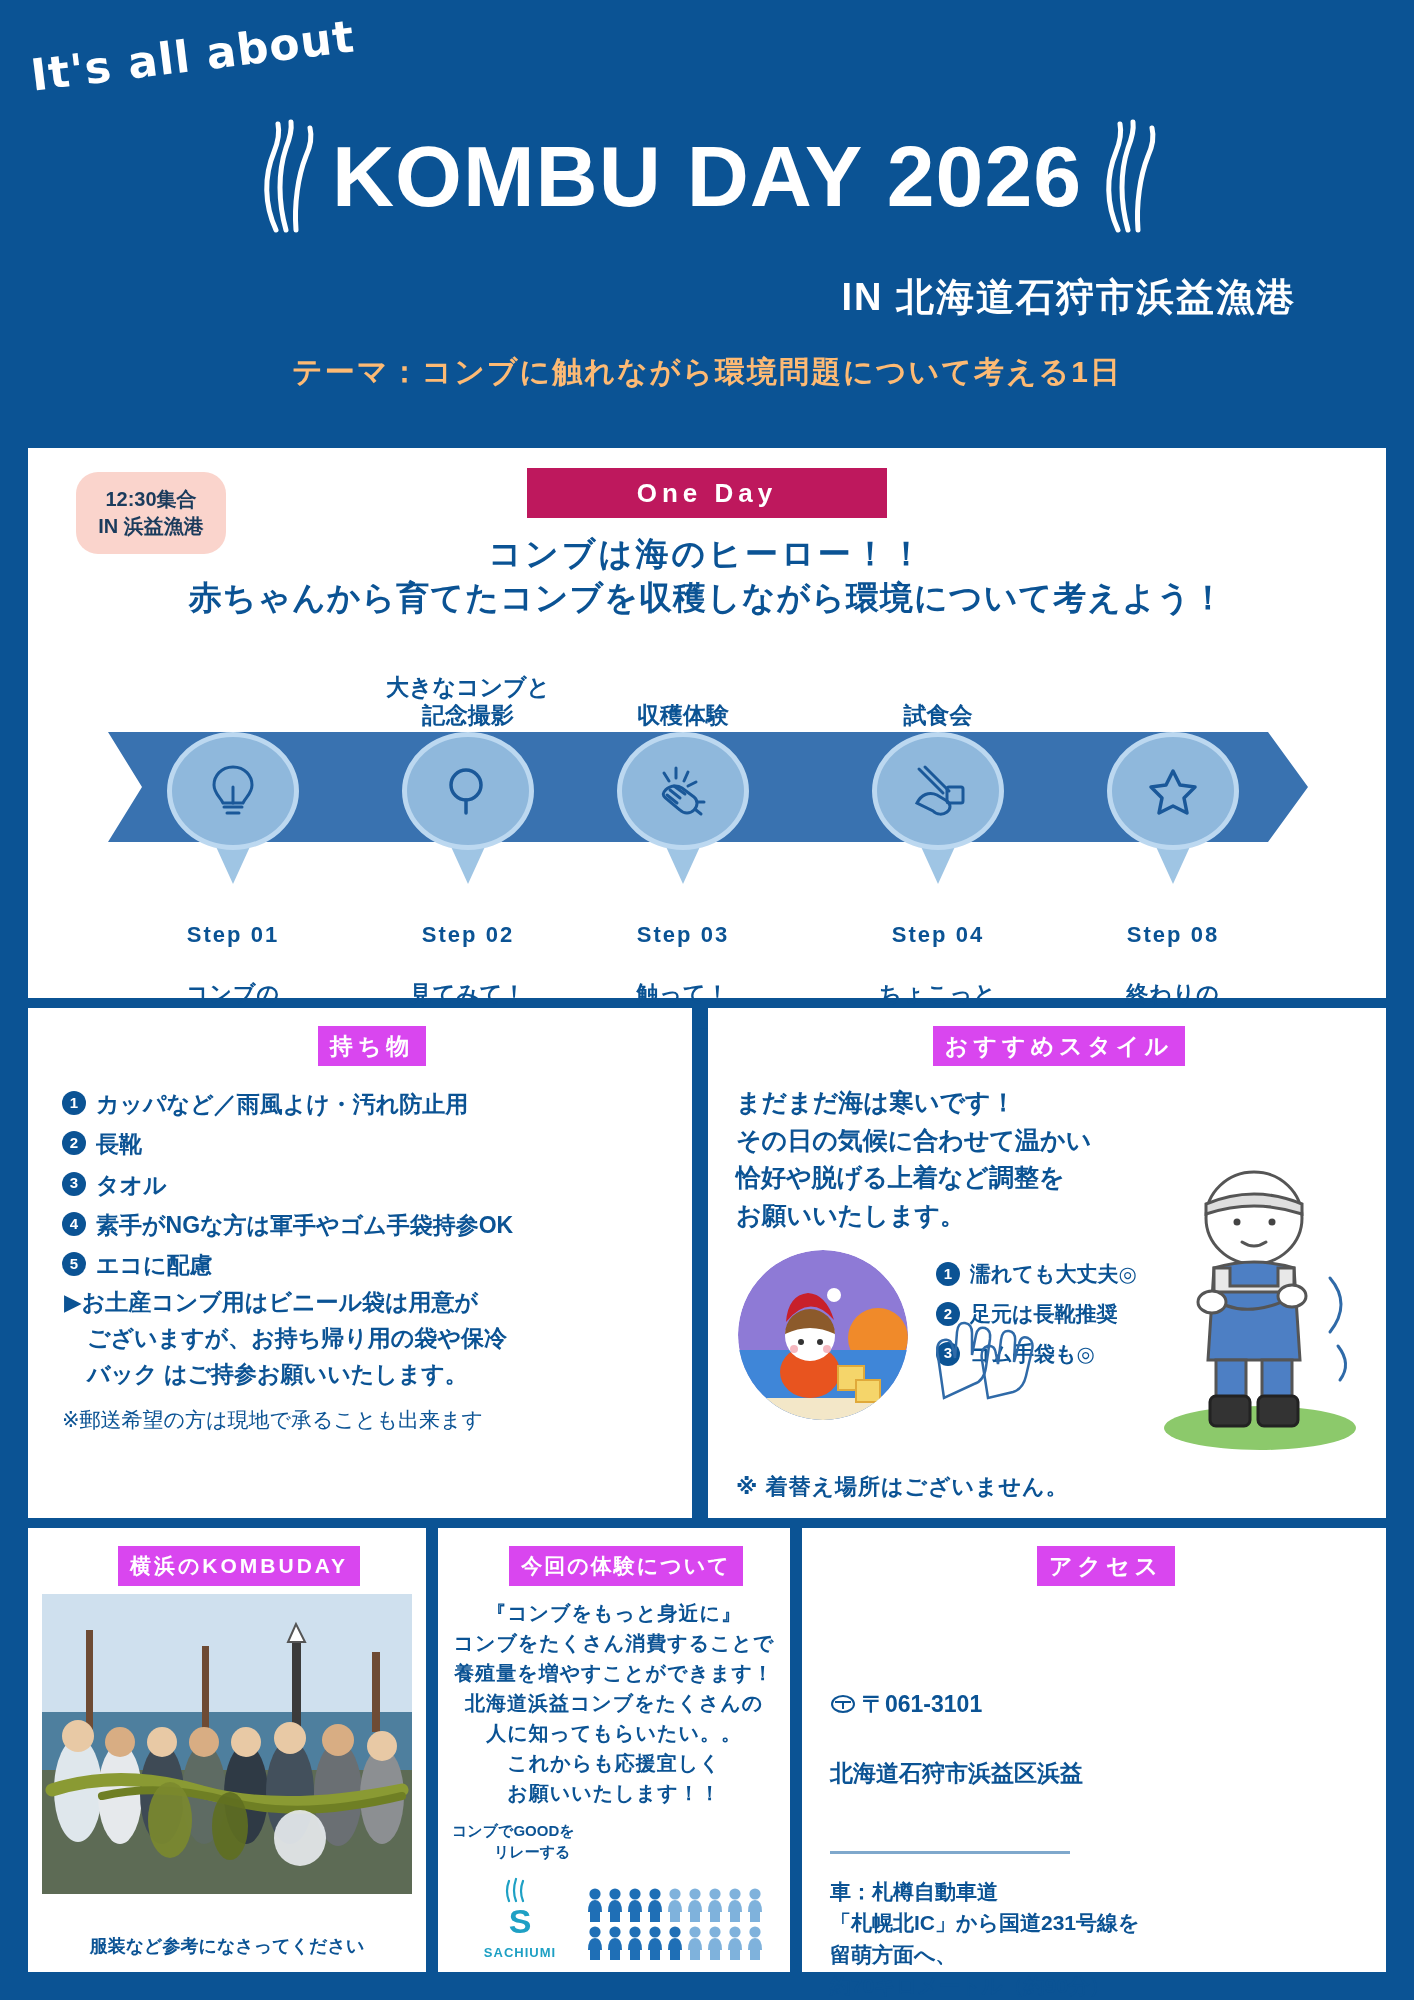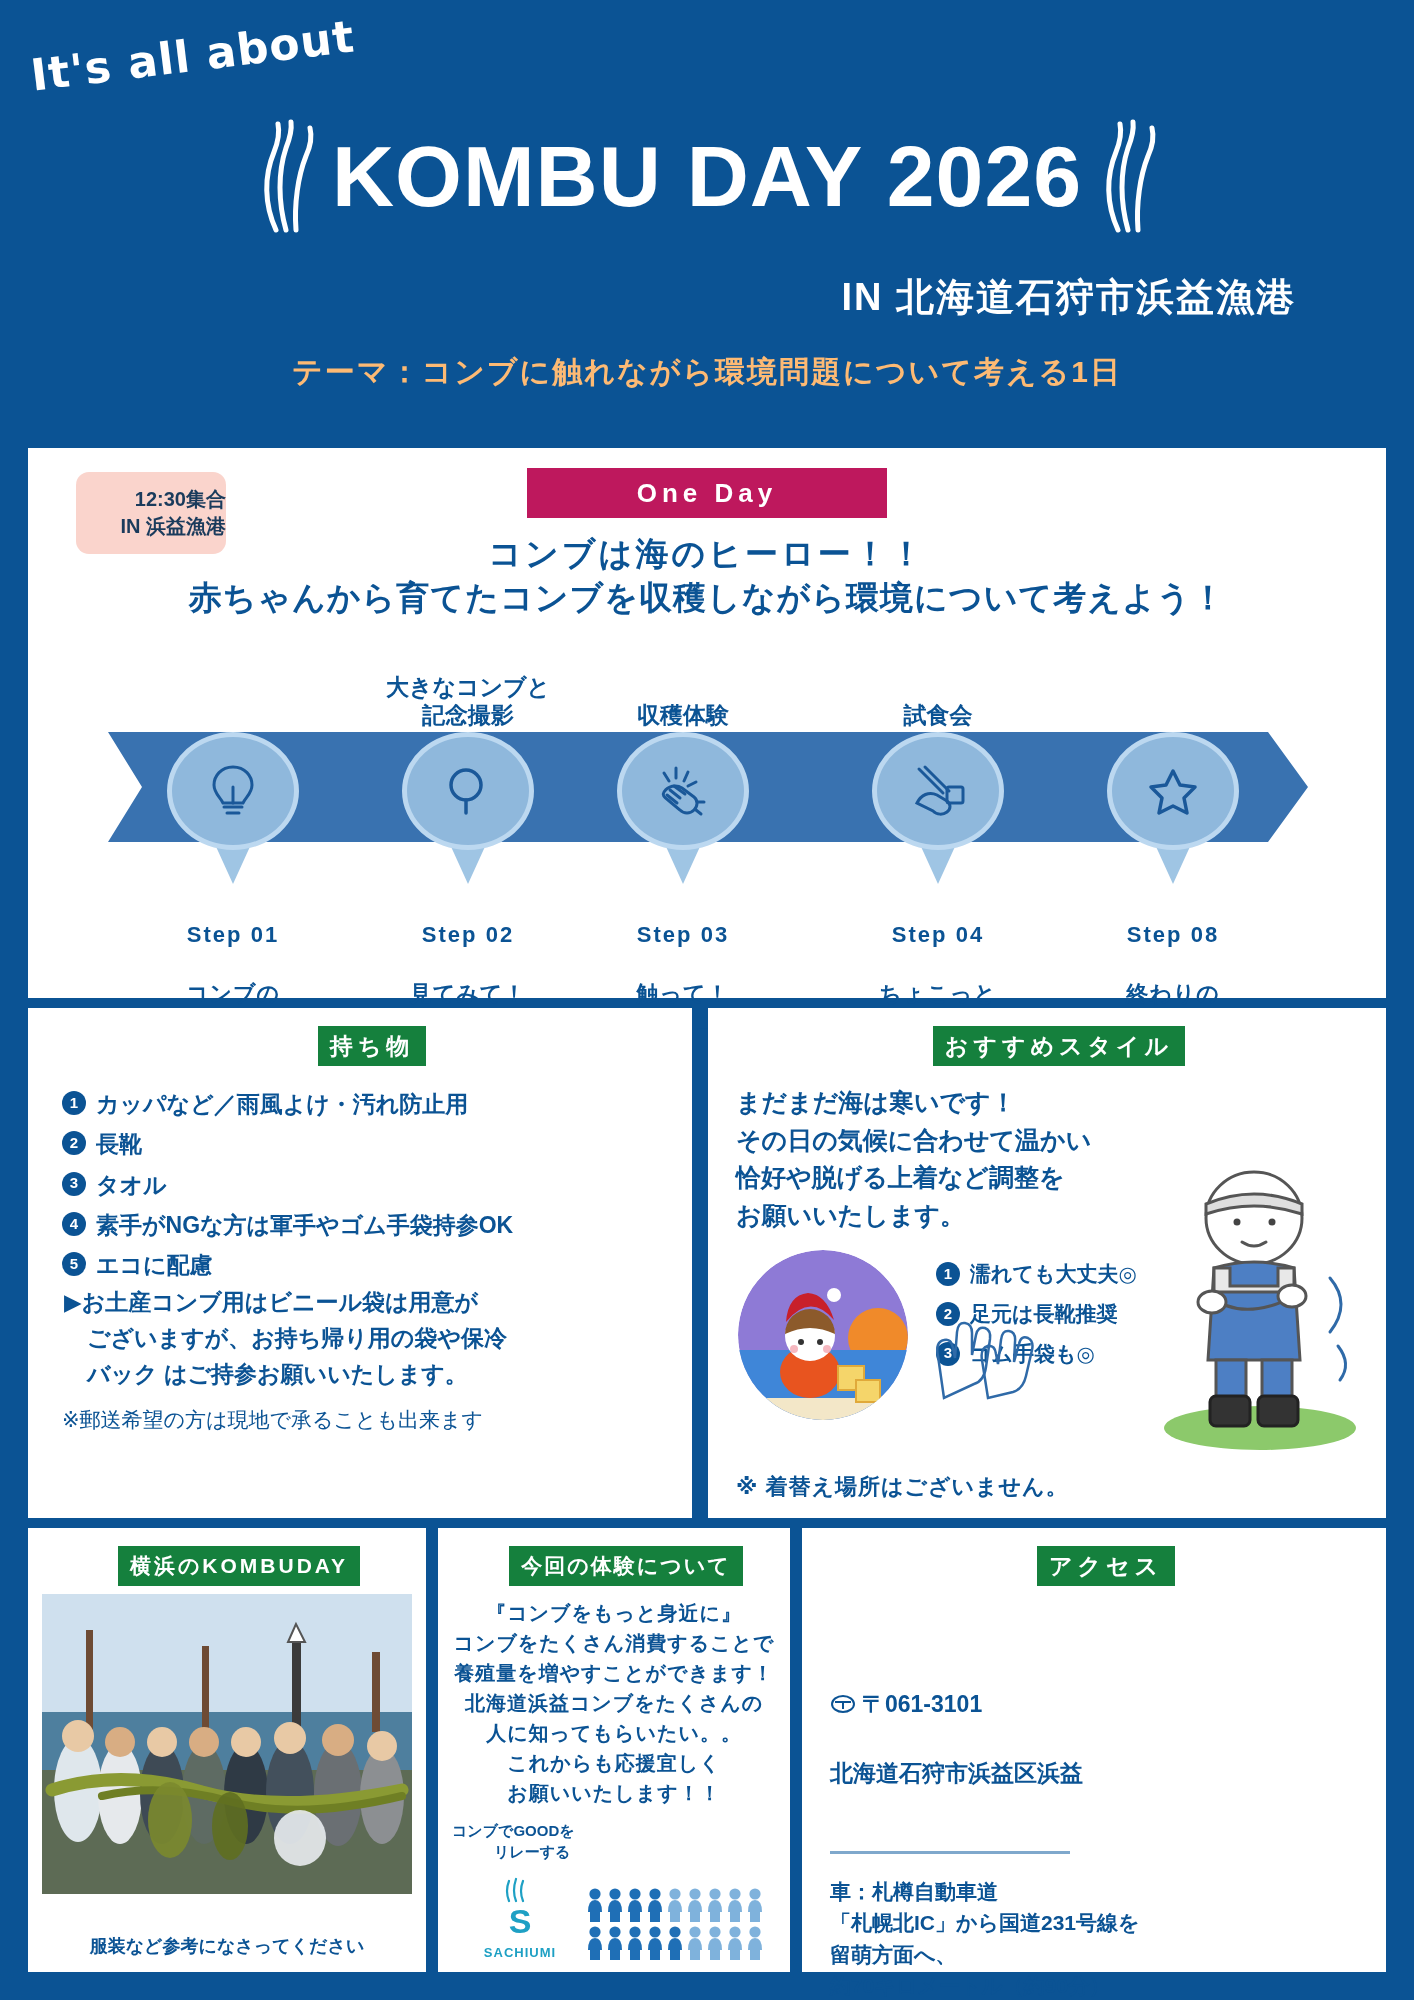--- a/index.html
+++ b/index.html
@@ -41,22 +41,22 @@
     color:#fdba74; font-size:30px; font-weight:bold; letter-spacing:2px;
   }
 
   
   .card{ background:#ffffff; position:absolute; }
 
   
   .oneday-card{ left:28px; top:448px; width:1358px; height:550px; }
   .meet-badge{
     position:absolute; left:48px; top:24px; width:150px; height:82px;
-    background:#fad4cc; border-radius:13px;
-    display:flex; flex-direction:column; align-items:flex-end; justify-content:center;
+    background:#fad4cc; border-radius:22px;
+    display:flex; flex-direction:column; align-items:center; justify-content:center;
     color:#1a3b5c; font-size:20px; font-weight:bold; line-height:1.35;
   }
   .oneday-chip{
     position:absolute; left:50%; transform:translateX(-50%); top:20px;
     width:360px; height:50px; background:#be185d; color:#ffffff;
     display:flex; align-items:center; justify-content:center;
     font-size:26px; font-weight:bold; letter-spacing:5px;
   }
   .oneday-l1{
     position:absolute; top:84px; left:0; right:0; text-align:center;
@@ -95,21 +95,21 @@
   .step-caption{
     margin-top:8px; color:#0b5394; font-size:22px; font-weight:bold;
     line-height:1.35; white-space:pre-line; letter-spacing:1px;
   }
   .step-num{ letter-spacing:2px; }
 
   
   .bring-card{ left:28px; top:1008px; width:664px; height:510px; }
   .style-card{ left:708px; top:1008px; width:678px; height:510px; }
   .chip{
-    height:40px; background:#15803d; color:#ffffff;
+    height:40px; background:#d946ef; color:#ffffff;
     display:inline-flex; align-items:center; justify-content:center;
     font-size:23px; font-weight:bold; letter-spacing:5px;
     padding:0 12px;
     margin-left:24px;
   }
   .chip-wrap{ text-align:center; padding-top:18px; }
   .bring-list{ margin:18px 0 0 34px; color:#0b5394; }
   .bring-li{
     display:flex; align-items:flex-start; gap:10px;
     font-size:23px; font-weight:bold; line-height:1.75;

